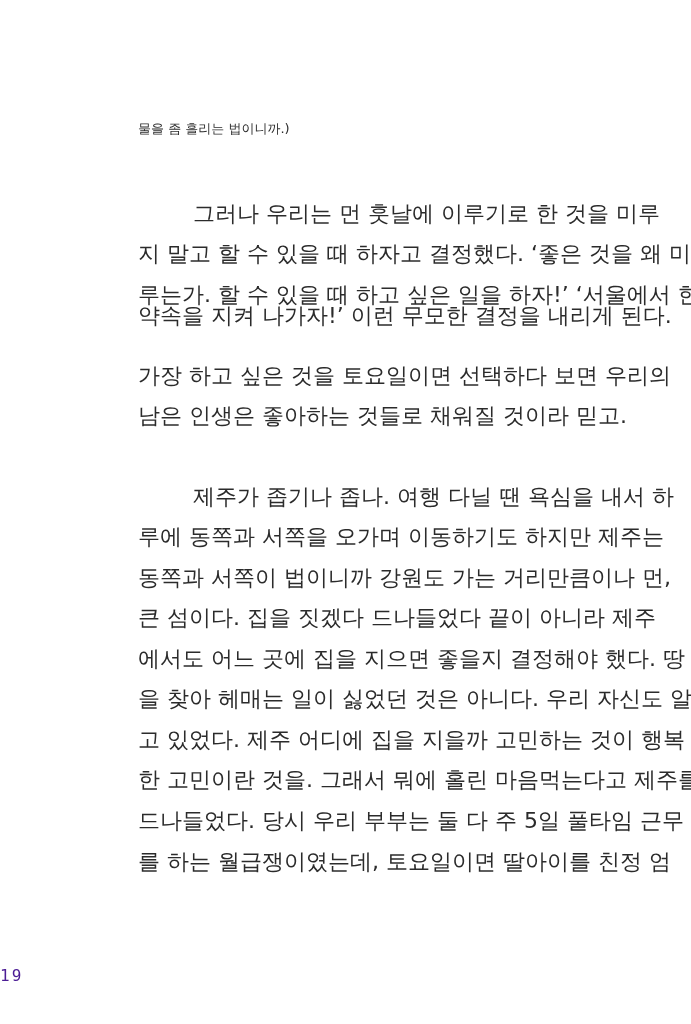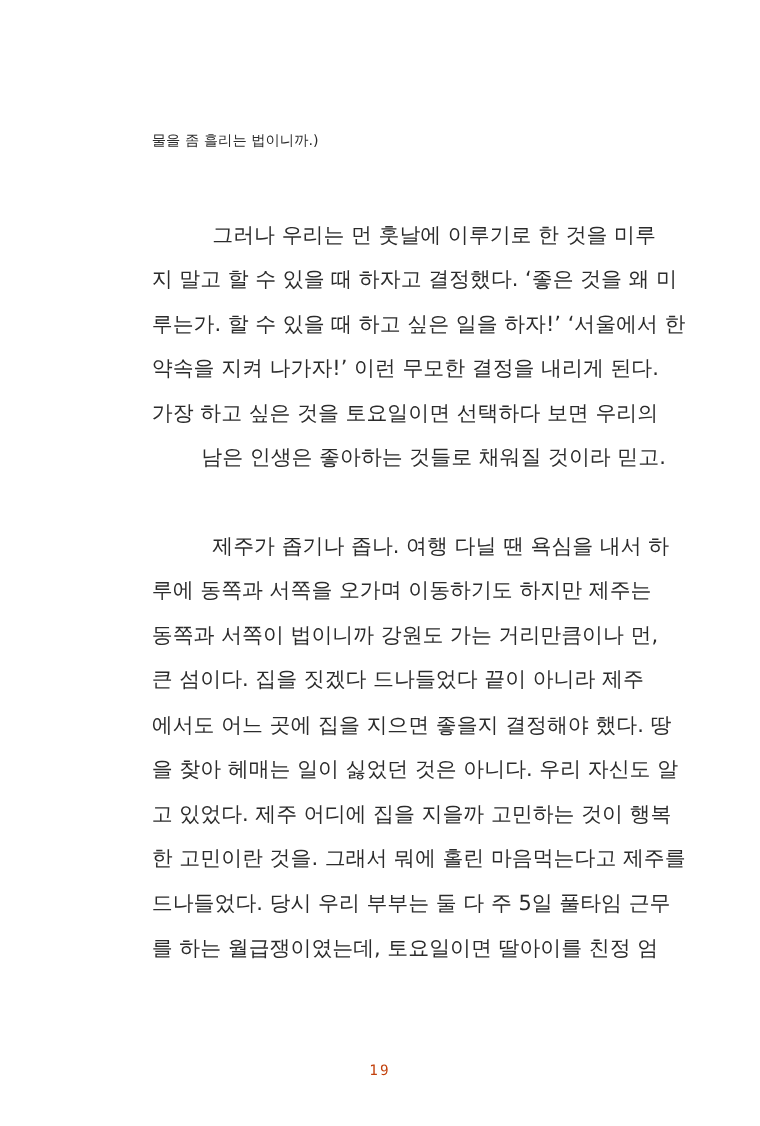--- a/index.html
+++ b/index.html
@@ -19,67 +19,66 @@
       position: absolute;
       left: 0; top: 0;
       width: 691px; height: 732px;
       background: #ffffff;
     }
     .line {
       position: absolute;
       left: 138px;
       width: 440px;
       white-space: nowrap;
-      font-size: 19px;
+      font-size: 22px;
       line-height: 22px;
       text-align: justify;
       text-align-last: justify;
       color: #2b2b2b;
     }
     .line.indent {
       left: 193px;
       width: 385px;
     }
     .line.last {
       text-align-last: left;
-      margin-left: 45px;
     }
     .top-fragment {
       position: absolute;
       left: 138px;
       top: 120px;
       font-size: 13px;
       line-height: 18px;
       color: #2b2b2b;
       white-space: nowrap;
     }
     .page-number {
       position: absolute;
       left: 0;
       width: 691px;
       top: 966px;
-      text-align: center;
-      font-size: 13px;
+      text-align: left;
+      font-size: 16px;
       letter-spacing: 2px;
-      color: #c2410c;
+      color: #4c1d95;
       font-family: "DejaVu Sans Mono", "Liberation Mono", monospace;
     }
   </style>
 </head>
 <body>
 
 <div class="page">
 
   <div class="top-fragment">물을 좀 흘리는 법이니까.)</div>
 
   <div>
     <div class="line indent" style="top:203px">그러나 우리는 먼 훗날에 이루기로 한 것을 미루</div>
     <div class="line" style="top:243px">지 말고 할 수 있을 때 하자고 결정했다. ‘좋은 것을 왜 미</div>
     <div class="line" style="top:284px">루는가. 할 수 있을 때 하고 싶은 일을 하자!’ ‘서울에서 한</div>
-    <div class="line" style="top:324px">약속을 지켜 나가자!’ 이런 무모한 결정을 내리게 된다.</div>
+    <div class="line" style="top:305px">약속을 지켜 나가자!’ 이런 무모한 결정을 내리게 된다.</div>
     <div class="line" style="top:365px">가장 하고 싶은 것을 토요일이면 선택하다 보면 우리의</div>
     <div class="line last" style="top:405px">남은 인생은 좋아하는 것들로 채워질 것이라 믿고.</div>
   </div>
 
   <div>
     <div class="line indent" style="top:486px">제주가 좁기나 좁나. 여행 다닐 땐 욕심을 내서 하</div>
     <div class="line" style="top:526px">루에 동쪽과 서쪽을 오가며 이동하기도 하지만 제주는</div>
     <div class="line" style="top:567px">동쪽과 서쪽이 법이니까 강원도 가는 거리만큼이나 먼,</div>
     <div class="line" style="top:607px">큰 섬이다. 집을 짓겠다 드나들었다 끝이 아니라 제주</div>
     <div class="line" style="top:648px">에서도 어느 곳에 집을 지으면 좋을지 결정해야 했다. 땅</div>

